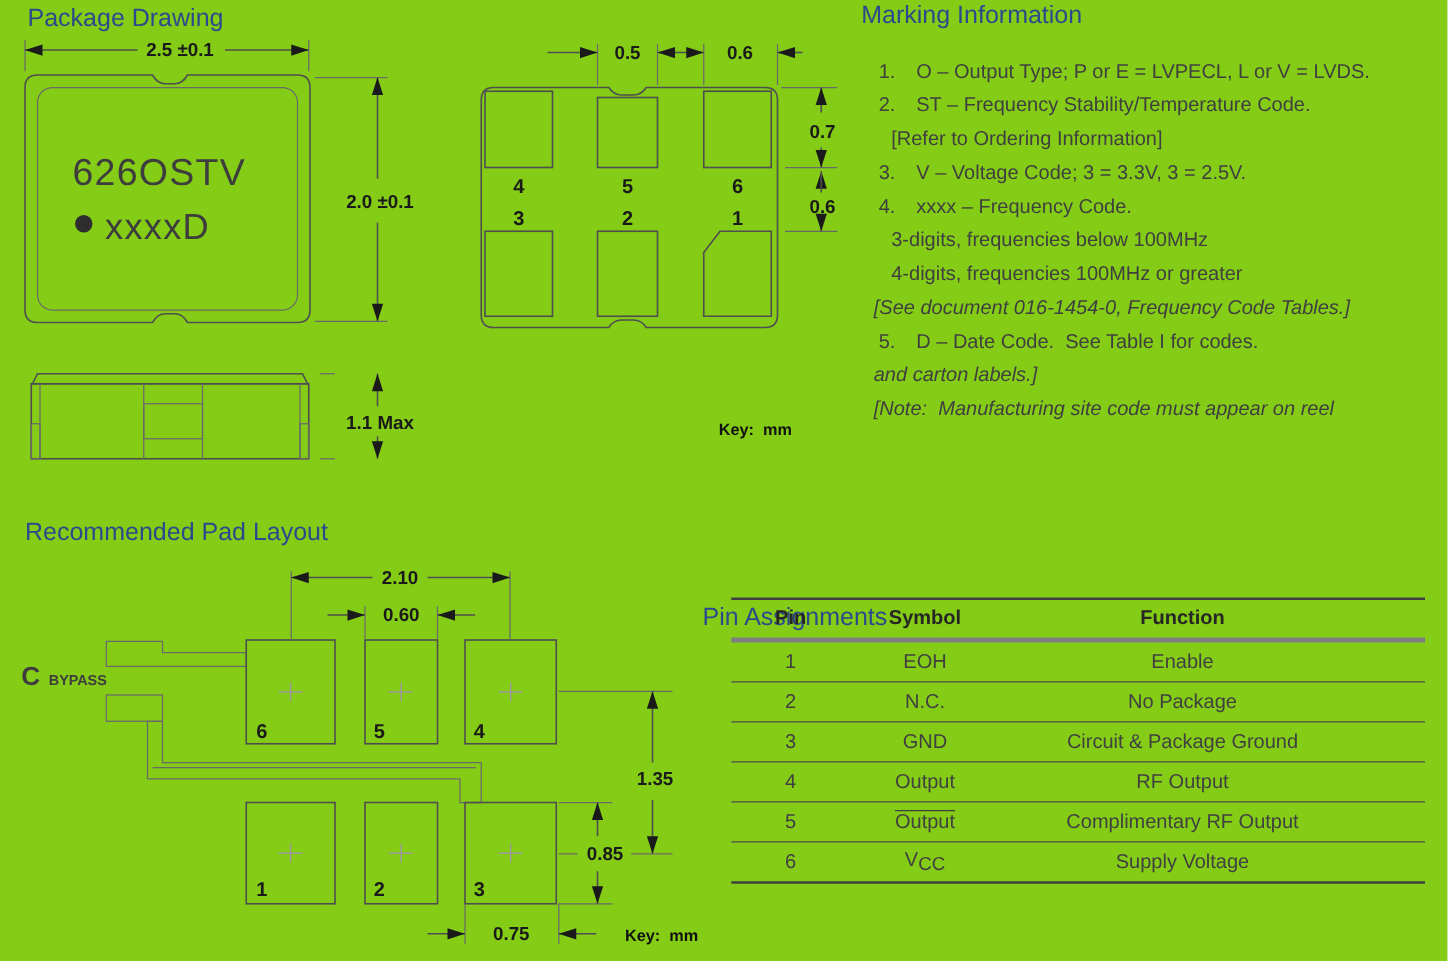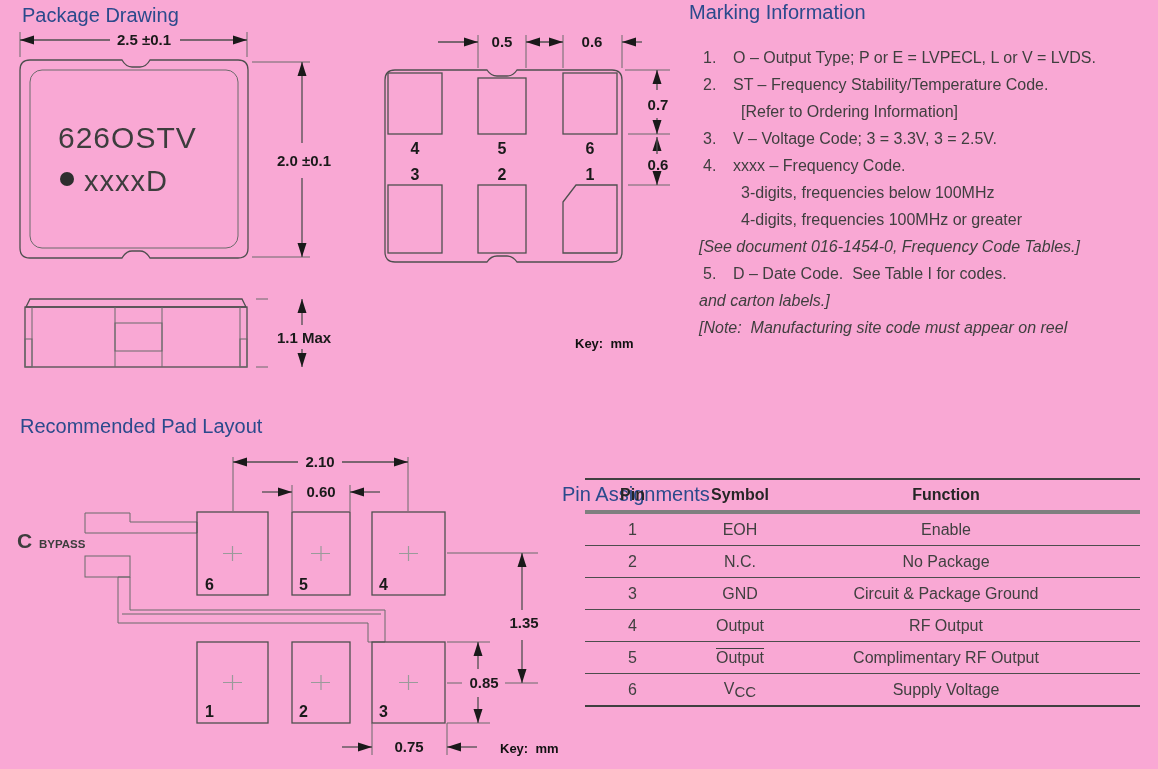--- a/index.html
+++ b/index.html
@@ -1,32 +1,32 @@
 <!DOCTYPE html>
 <html><head>
 <meta charset="utf-8">
 <style>
   html,body{margin:0;padding:0;background:#fff;}
-  #page{position:relative;width:1158px;height:769px;background:#f9a8d4;
+  #page{position:relative;width:1158px;height:769px;background:#84cc16;
         font-family:"Liberation Sans",sans-serif;overflow:hidden;}
   .heading{position:absolute;color:#2b4a8c;font-size:20px;white-space:nowrap;}
   svg{position:absolute;overflow:visible;}
   .ln{stroke:#4f4f4f;stroke-width:1.3;fill:none;}
   .thin{stroke:#6a6a6a;stroke-width:1;fill:none;}
   .arr{fill:#1a1a1a;stroke:none;}
   .dim{font-family:"Liberation Sans",sans-serif;font-size:15px;font-weight:bold;fill:#1a1a1a;}
   .padnum{font-family:"Liberation Sans",sans-serif;font-size:16px;font-weight:bold;fill:#1a1a1a;}
   .keytxt{font-family:"Liberation Sans",sans-serif;font-size:13px;font-weight:bold;fill:#111;white-space:pre;}
   .marktxt{fill:#3d3d3d;font-family:"Liberation Sans",sans-serif;}
   
   #marking-list{position:absolute;left:689px;top:44px;width:462px;color:#3f3f3f;font-size:16px;}
   .mk-line{position:relative;height:27px;line-height:27px;white-space:pre;}
   .mk-num{position:absolute;left:14px;}
   .mk-t0{margin-left:44px;}
-  .mk-t1{margin-left:52px;}
+  .mk-t1{margin-left:24px;}
   .mk-t2{margin-left:10px;font-style:italic;}
   
   #pin-table{position:absolute;left:585px;top:478px;width:555px;border-top:2px solid #404040;}
   .pt-row{display:grid;grid-template-columns:95px 120px 340px;height:31px;align-items:center;
           border-bottom:1.5px solid #4d4d4d;text-align:center;font-size:16px;color:#404040;}
   .pt-row > span:nth-child(3){padding-right:48px;}
   .pt-head{height:30px;font-weight:bold;color:#262626;border-bottom:4px solid #7f7f7f;}
   .pt-last{border-bottom:2px solid #404040;}
   .sym-over{text-decoration:overline;}
   .sub{font-size:15px;vertical-align:-3px;}

